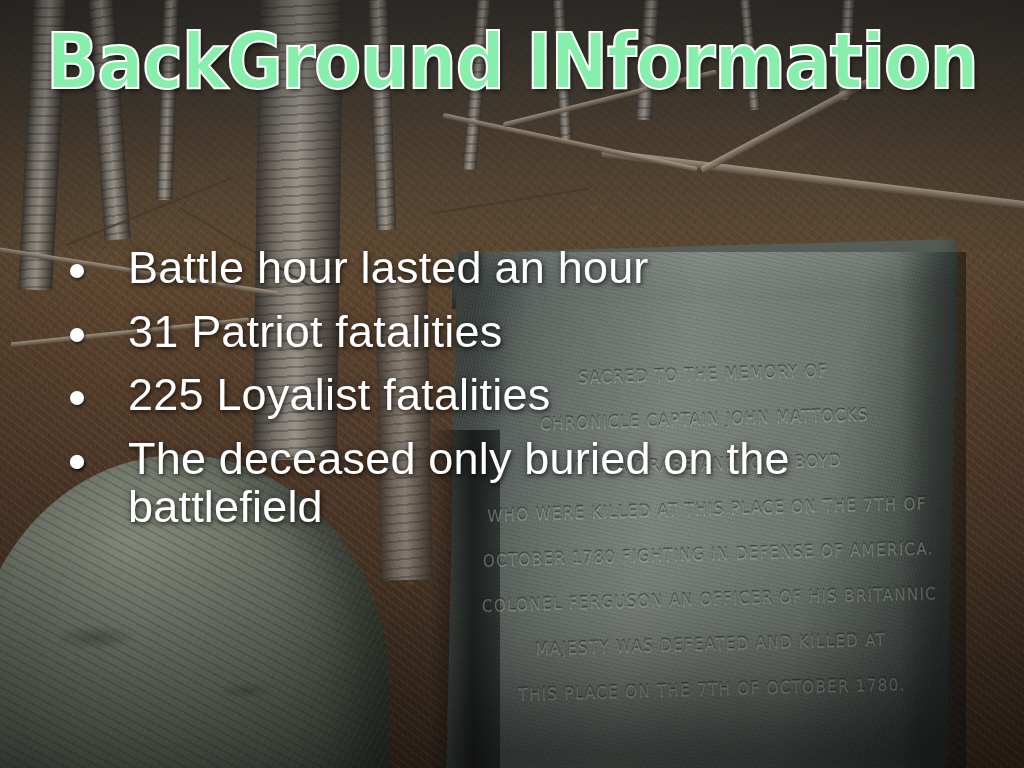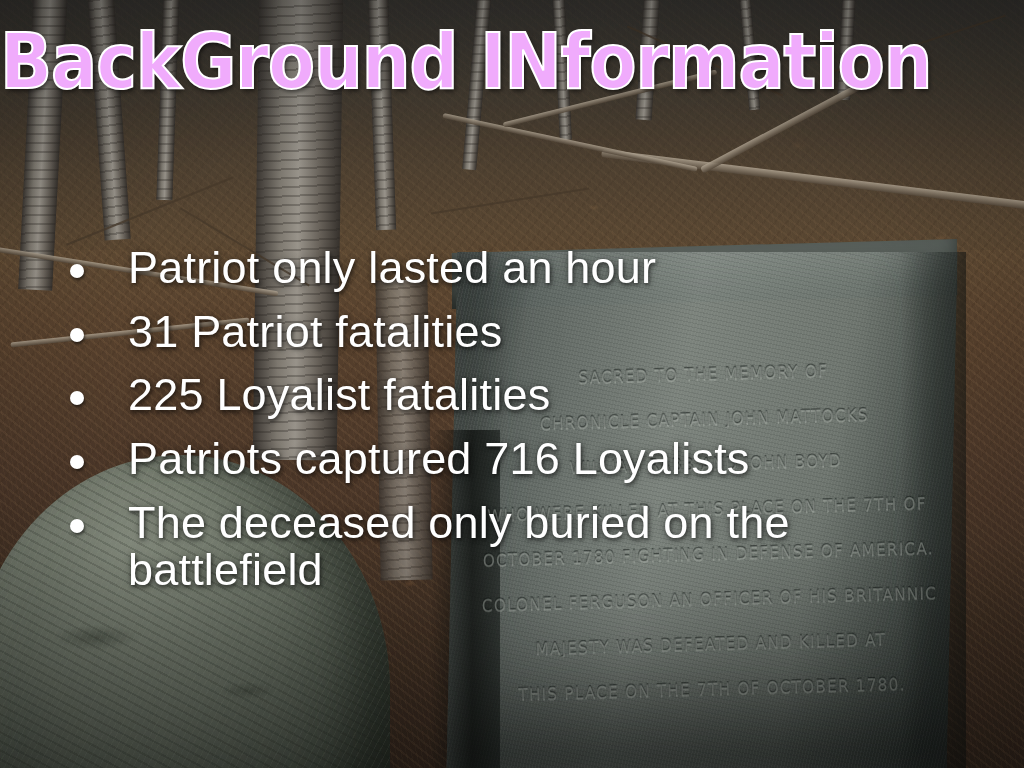--- a/index.html
+++ b/index.html
@@ -199,26 +199,27 @@
     inset: 0;
     background:
       radial-gradient(ellipse 95% 85% at 50% 45%, rgba(0,0,0,0) 40%, rgba(0,0,0,.32) 100%),
       linear-gradient(180deg, rgba(0,0,0,.18) 0%, rgba(0,0,0,0) 22%, rgba(0,0,0,0) 70%, rgba(0,0,0,.22) 100%);
   }
 
   
   .title {
     position: absolute;
     left: 0; right: 0; top: 24px;
+    text-align: center;
     font-family: "DejaVu Sans Condensed", "Liberation Sans Narrow", "Liberation Sans", sans-serif;
     font-weight: bold;
     font-size: 76px;
     line-height: 1;
     letter-spacing: -1px;
-    color: #f0abfc;
+    color: #86efac;
     text-shadow: 2px 3px 4px rgba(0,0,0,.55);
     -webkit-text-stroke: 2px #ffffff;
     white-space: nowrap;
   }
 
   .bullets {
     position: absolute;
     left: 58px;
     top: 244px;
     width: 900px;
@@ -303,33 +304,32 @@
     </div>
 
     <div class="vignette"></div>
   </div>
 
   <div class="title">BackGround INformation</div>
 
   <ul class="bullets">
     <li class="bullet">
       <span class="dot"></span>
-      <span>Patriot only lasted an hour</span>
+      <span>Battle hour lasted an hour</span>
     </li>
     <li class="bullet">
       <span class="dot"></span>
       <span>31 Patriot fatalities</span>
     </li>
     <li class="bullet">
       <span class="dot"></span>
       <span>225 Loyalist fatalities</span>
     </li>
     <li class="bullet">
       <span class="dot"></span>
-      <span>Patriots captured 716 Loyalists</span>
     </li>
     <li class="bullet">
       <span class="dot"></span>
       <span>The deceased only buried on the battlefield</span>
     </li>
   </ul>
 
 </div>
 
 </body></html>

